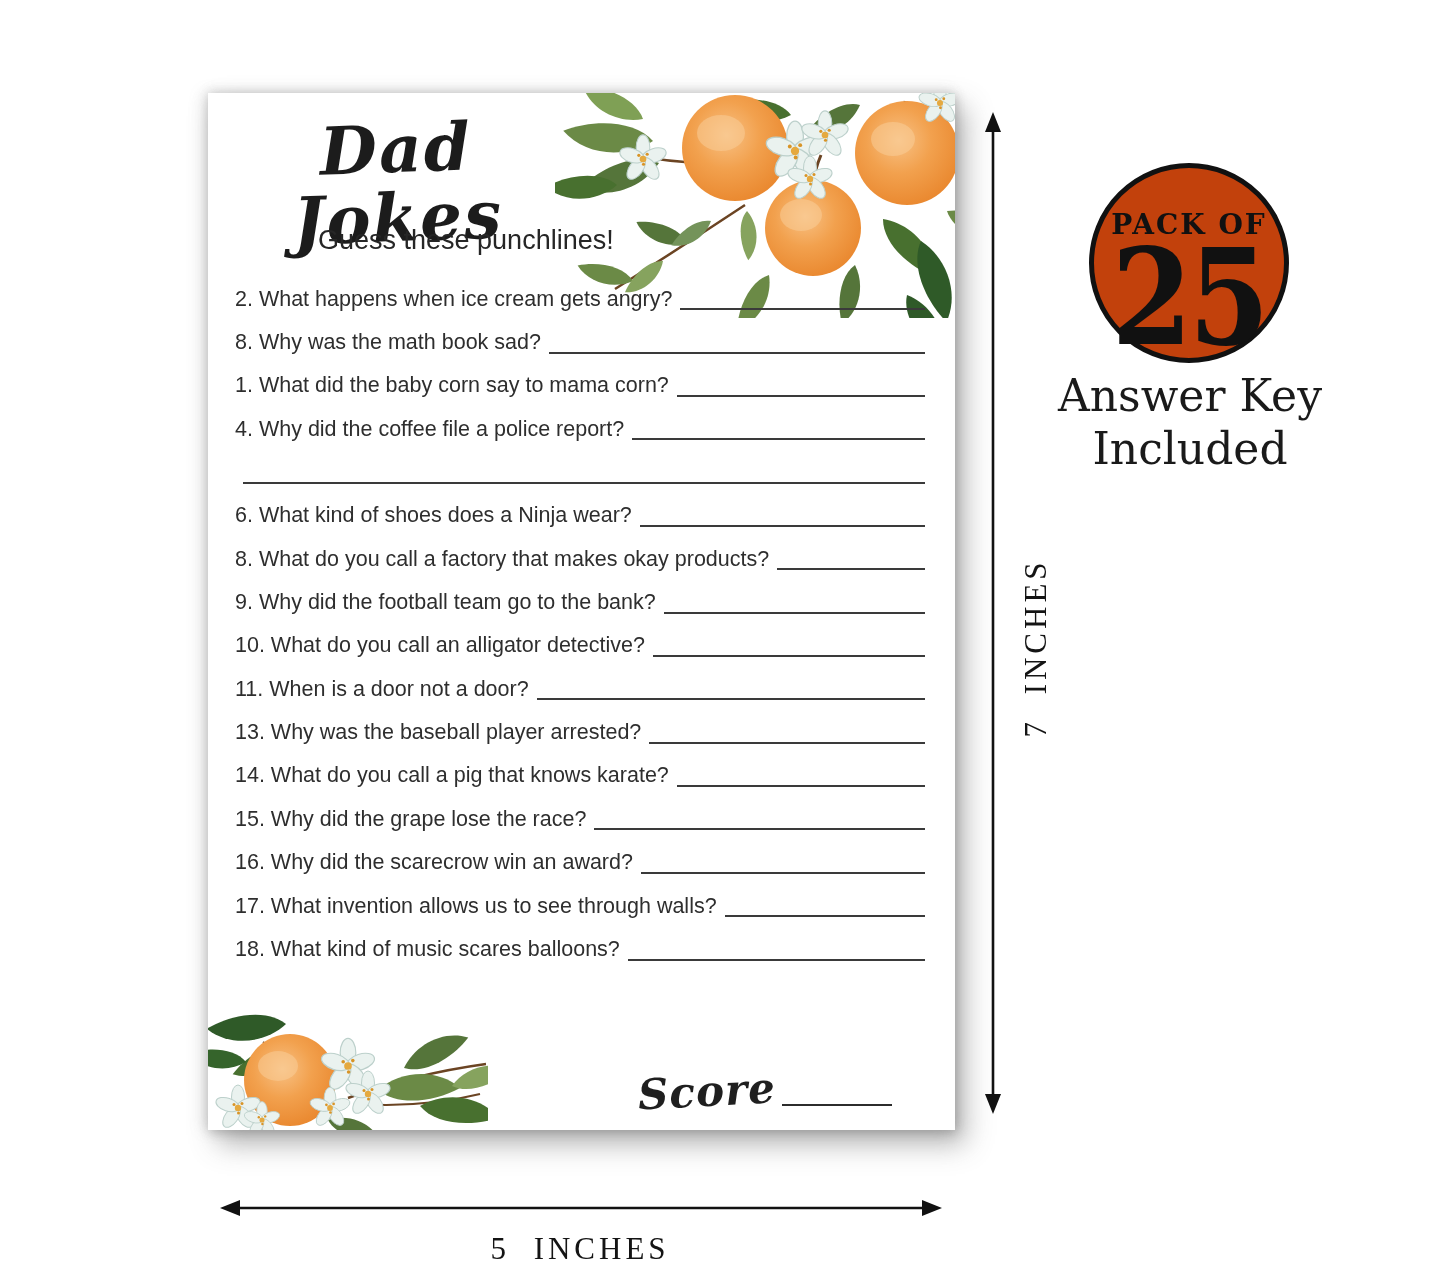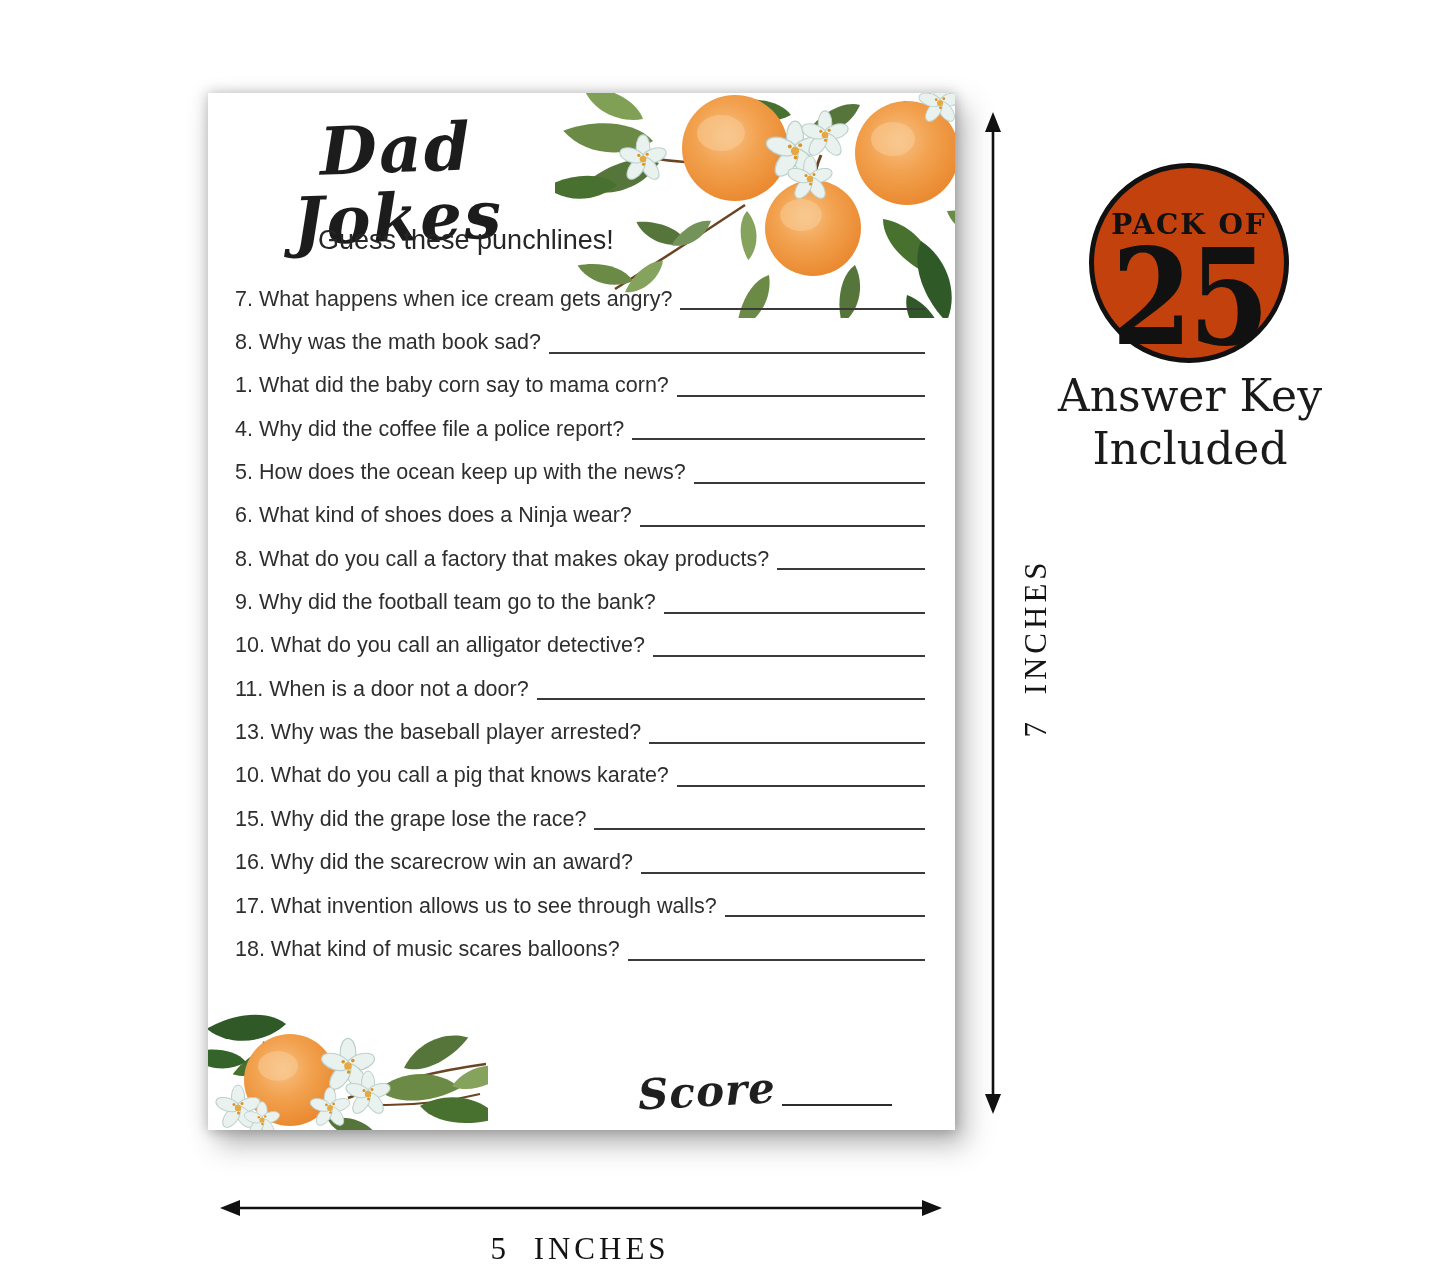--- a/index.html
+++ b/index.html
@@ -195,41 +195,40 @@
       <use href="#blossom" transform="translate(122,106) scale(0.9)"></use>
       <use href="#blossom" transform="translate(30,106) scale(1.0)"></use>
       <use href="#blossom" transform="translate(54,118) scale(0.8)"></use>
     </svg>
 
     <div class="card-title">Dad Jokes</div>
     <div class="card-subtitle">Guess these punchlines!</div>
 
     <div class="questions">
   <div class="q-row">
-    <span class="q-text">7. What happens when ice cream gets angry?</span>
+    <span class="q-text">2. What happens when ice cream gets angry?</span>
     <span class="q-line"></span>
   </div>
 
   <div class="q-row">
     <span class="q-text">8. Why was the math book sad?</span>
     <span class="q-line"></span>
   </div>
 
   <div class="q-row">
     <span class="q-text">1. What did the baby corn say to mama corn?</span>
     <span class="q-line"></span>
   </div>
 
   <div class="q-row">
     <span class="q-text">4. Why did the coffee file a police report?</span>
     <span class="q-line"></span>
   </div>
 
   <div class="q-row">
-    <span class="q-text">5. How does the ocean keep up with the news?</span>
     <span class="q-line"></span>
   </div>
 
   <div class="q-row">
     <span class="q-text">6. What kind of shoes does a Ninja wear?</span>
     <span class="q-line"></span>
   </div>
 
 
   <div class="q-row">
@@ -252,21 +251,21 @@
     <span class="q-line"></span>
   </div>
 
 
   <div class="q-row">
     <span class="q-text">13. Why was the baseball player arrested?</span>
     <span class="q-line"></span>
   </div>
 
   <div class="q-row">
-    <span class="q-text">10. What do you call a pig that knows karate?</span>
+    <span class="q-text">14. What do you call a pig that knows karate?</span>
     <span class="q-line"></span>
   </div>
 
   <div class="q-row">
     <span class="q-text">15. Why did the grape lose the race?</span>
     <span class="q-line"></span>
   </div>
 
   <div class="q-row">
     <span class="q-text">16. Why did the scarecrow win an award?</span>

